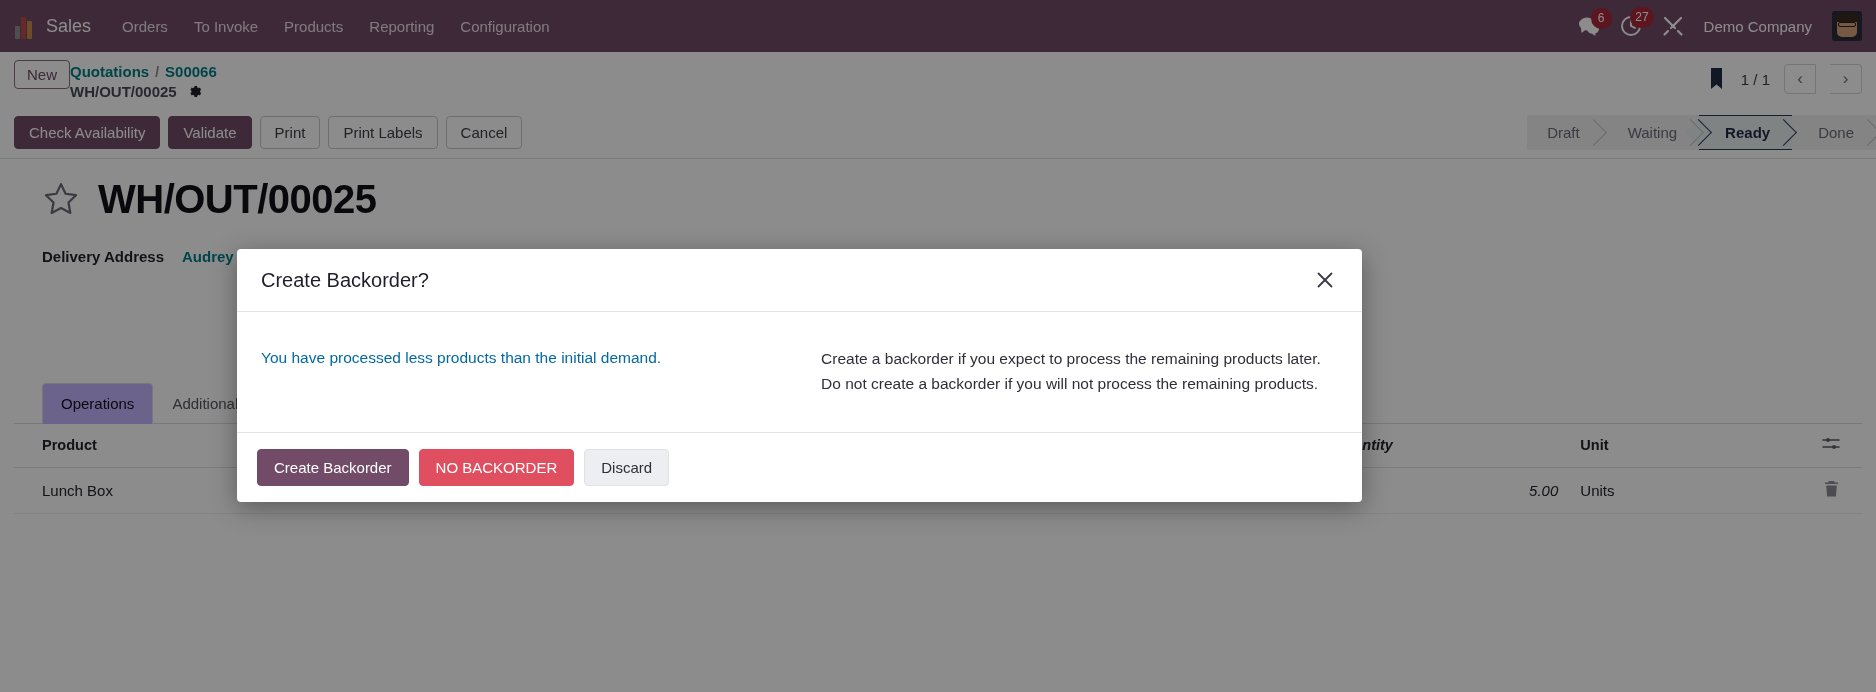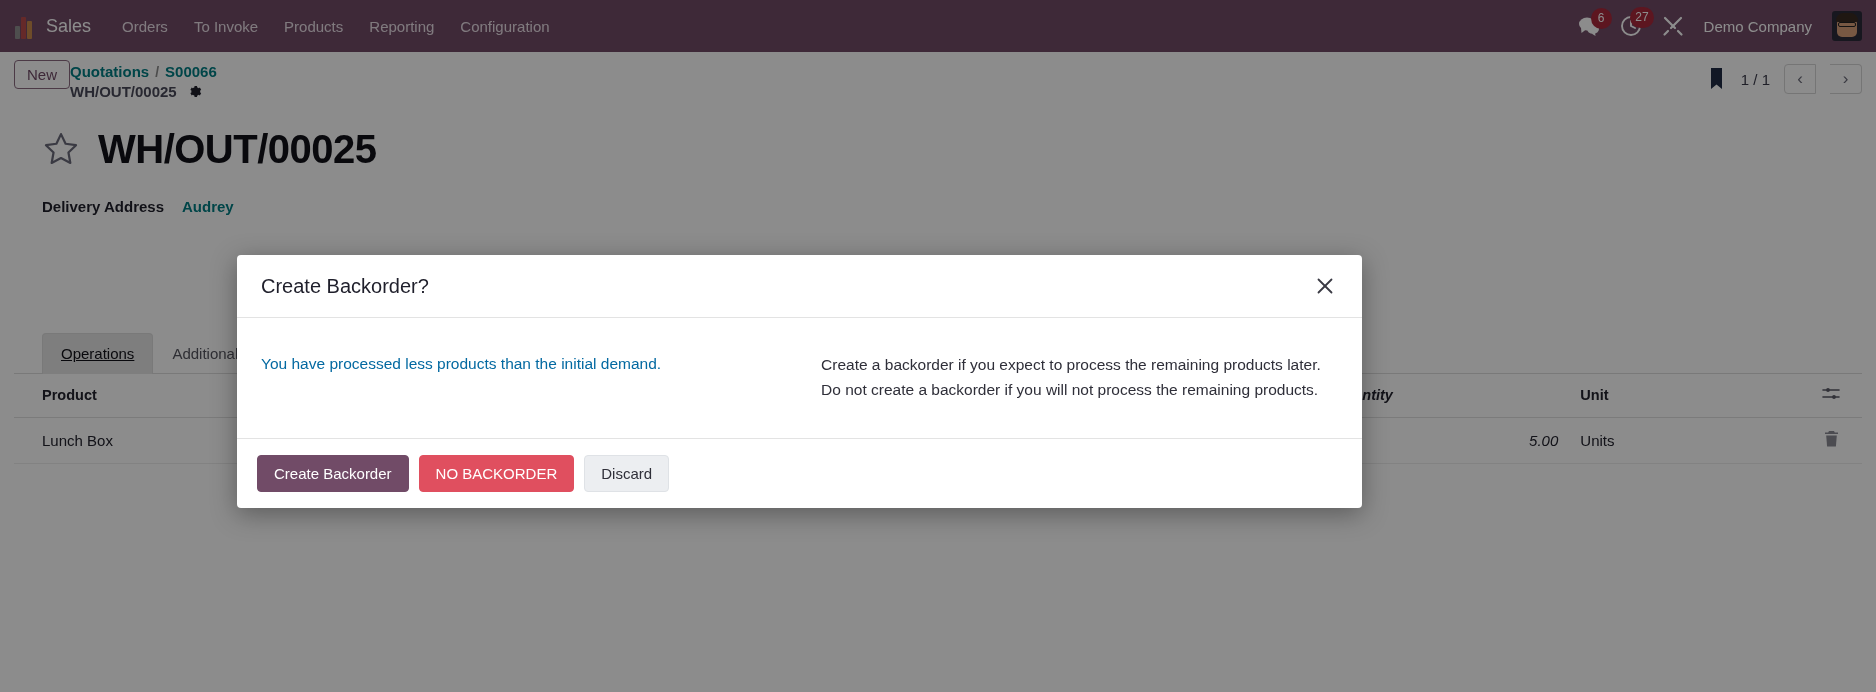--- a/index.html
+++ b/index.html
@@ -160,23 +160,23 @@
   .field-value { font-size: 15px; color: #017e84; white-space: nowrap; font-weight: bold; }
 
   
   .notebook { margin-top: 118px; padding: 0 14px; background: #fff; }
   .tabs { display: flex; align-items: flex-end; border-bottom: 1px solid #dcdcdc; padding-left: 28px; }
   .tab {
     font-size: 15px; padding: 11px 18px; color: #55555f; cursor: pointer;
     border: 1px solid transparent; border-bottom: none; white-space: nowrap;
   }
   .tab.active {
-    color: #111118; background: #e5e5e5;
+    color: #111118; background: #c4b5fd;
     border-color: #dcdcdc; border-radius: 4px 4px 0 0;
-    margin-bottom: -1px; padding-bottom: 12px; text-decoration: underline;
+    margin-bottom: -1px; padding-bottom: 12px;
   }
 
   
   .grid { padding: 0 14px; background: #fff; }
   table.lines { width: 100%; border-collapse: collapse; table-layout: fixed; }
   table.lines th {
     font-size: 14.5px; font-weight: 700; color: #23232e;
     padding: 12px 8px; border-bottom: 1px solid #e0e0e0; text-align: left;
     white-space: nowrap;
   }
@@ -188,21 +188,21 @@
   .col-demand  { width: 13%; text-align: right !important; }
   .col-qty     { width: 13%; text-align: right; font-style: italic; }
   .col-unit    { width: 10%; text-align: left !important; padding-left: 14px !important; }
   .col-trash   { width: 6%;  text-align: right !important; padding-right: 22px !important; }
   .trash-icon { color: #8a8a94; cursor: pointer; display: inline-flex; }
   .optcol-icon { color: #5a5a66; cursor: pointer; display: inline-flex; }
 
   
   .modal {
     position: absolute;
-    left: 237px; top: 255px; width: 1125px;
+    left: 237px; top: 249px; width: 1125px;
     background: #fff;
     border-radius: 4px;
     box-shadow: 0 6px 26px rgba(0,0,0,0.35);
     z-index: 100;
     overflow: hidden;
   }
   .modal-header {
     display: flex; align-items: center;
     padding: 18px 24px;
     border-bottom: 1px solid #e3e3e3;
@@ -320,20 +320,34 @@
         <svg width="20" height="24" viewBox="0 0 20 24" fill="#1f2a44">
           <path d="M4 1h11v21l-5.5-4.4L4 22z"></path>
         </svg>
       </span>
       <span class="pager">1 / 1</span>
       <span class="pager-btn pager-prev">‹</span>
       <span class="pager-btn pager-next">›</span>
     </div>
   </div>
 
+  <div class="cp-action-row">
+    <button class="btn btn-primary">Check Availability</button>
+    <button class="btn btn-primary">Validate</button>
+    <button class="btn btn-secondary">Print</button>
+    <button class="btn btn-secondary">Print Labels</button>
+    <button class="btn btn-secondary">Cancel</button>
+
+    <div class="statusbar">
+      <div class="status-step">Draft</div>
+      <div class="status-step">Waiting</div>
+      <div class="status-step active">Ready</div>
+      <div class="status-step">Done</div>
+    </div>
+  </div>
 
   <div class="sheet-wrap">
     <div class="sheet">
       <div class="title-row">
         <span class="star-icon">
           <svg width="38" height="38" viewBox="0 0 24 24" fill="none" stroke="#6b6b7a" stroke-width="1.4" stroke-linejoin="round">
             <path d="M12 2.6l2.9 6.1 6.6.9-4.8 4.6 1.2 6.6L12 17.7l-5.9 3.1 1.2-6.6L2.5 9.6l6.6-.9z"></path>
           </svg>
         </span>
         <div class="record-title">WH/OUT/00025</div>

